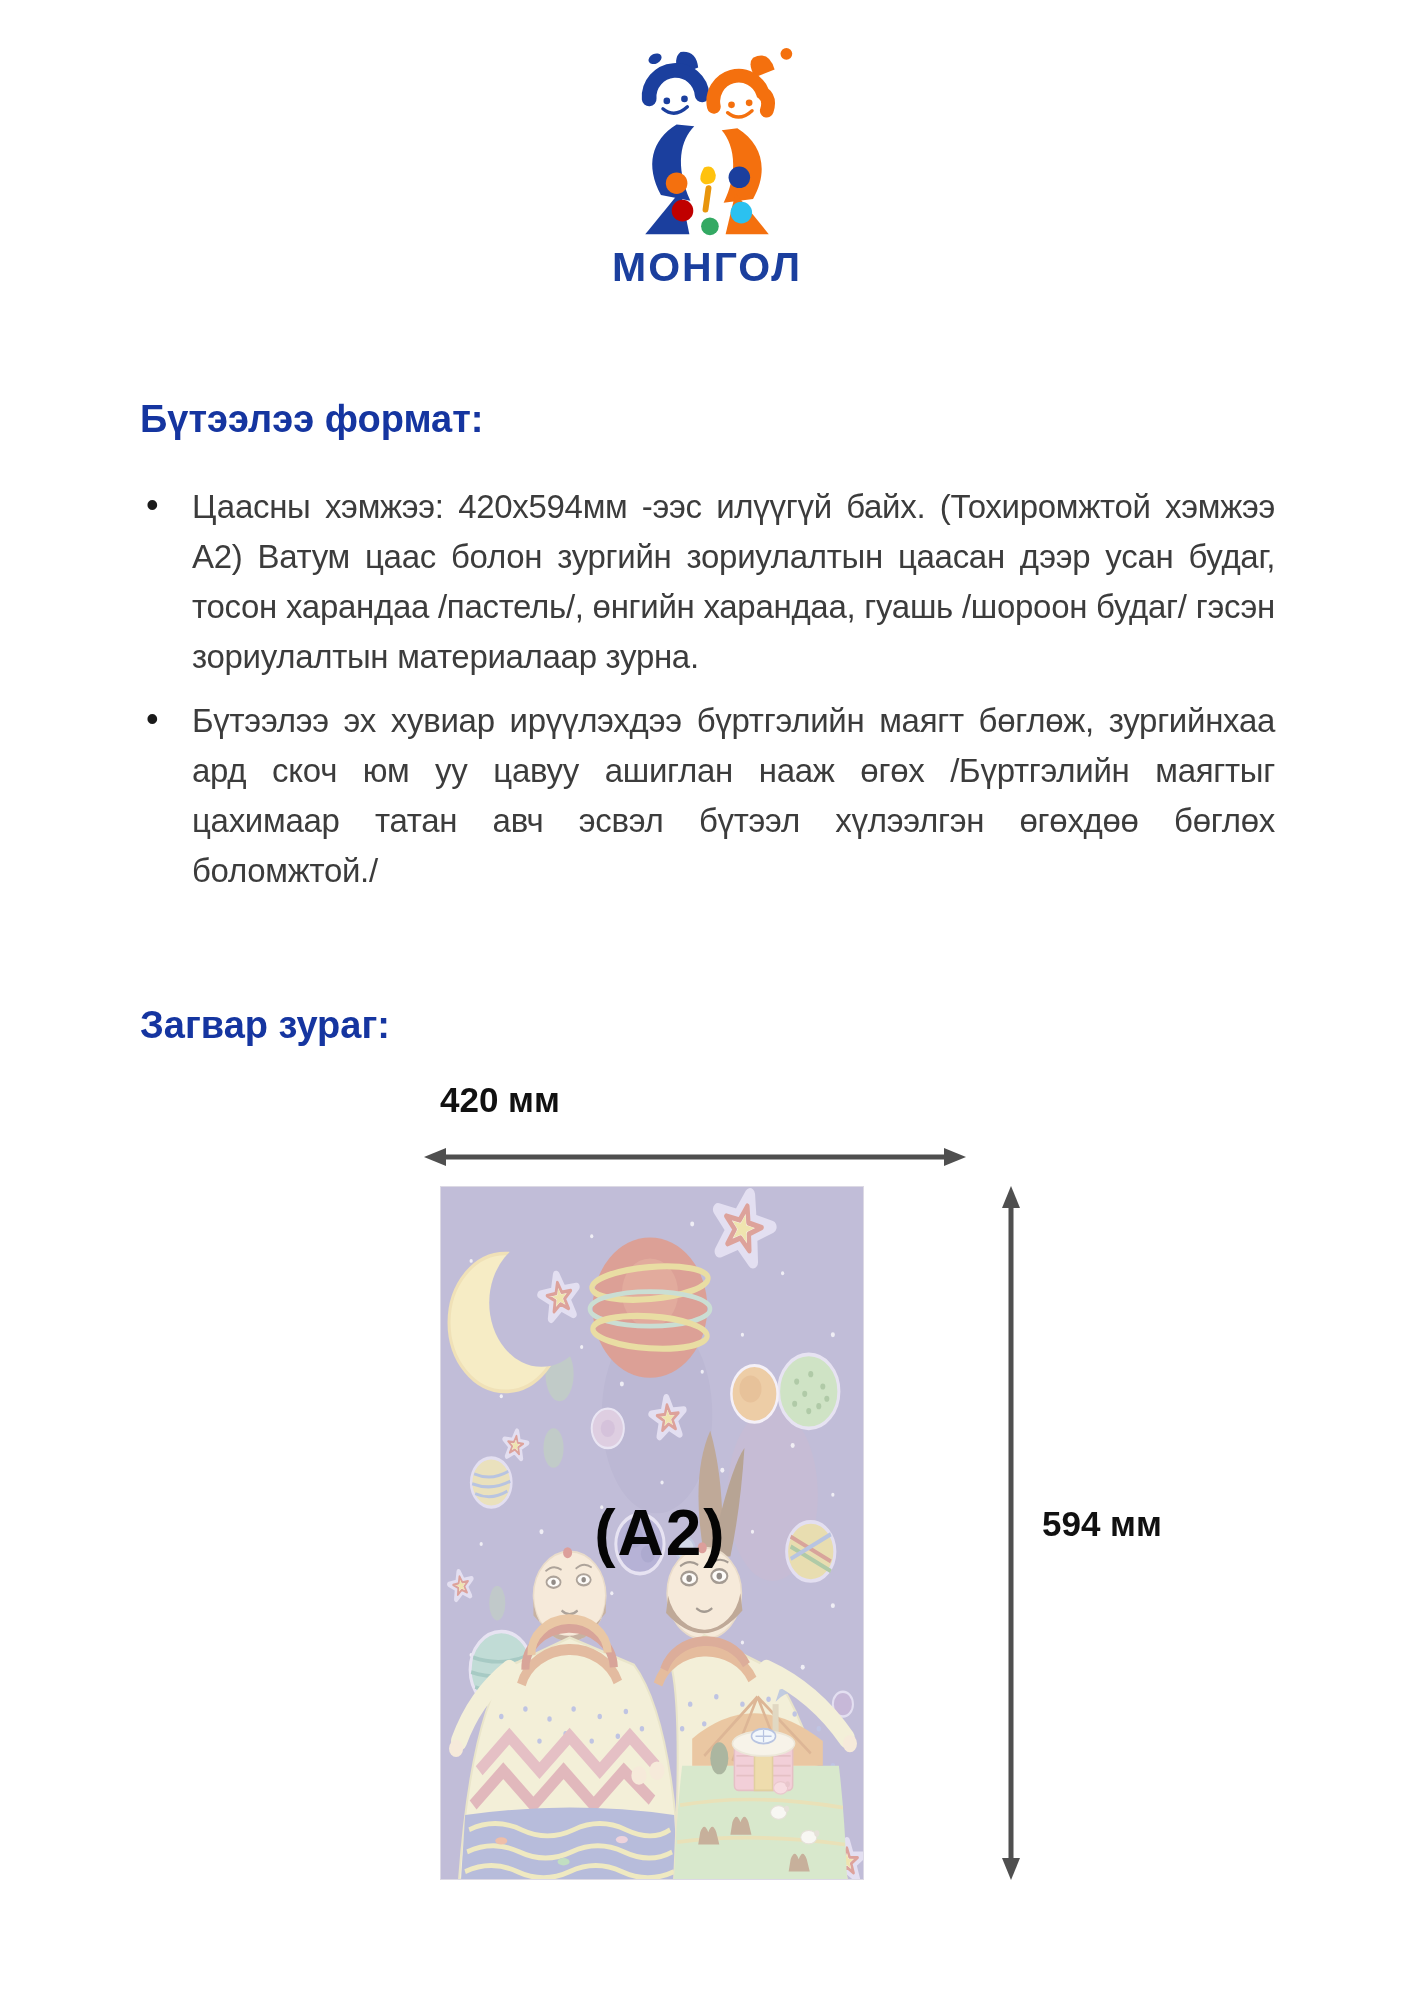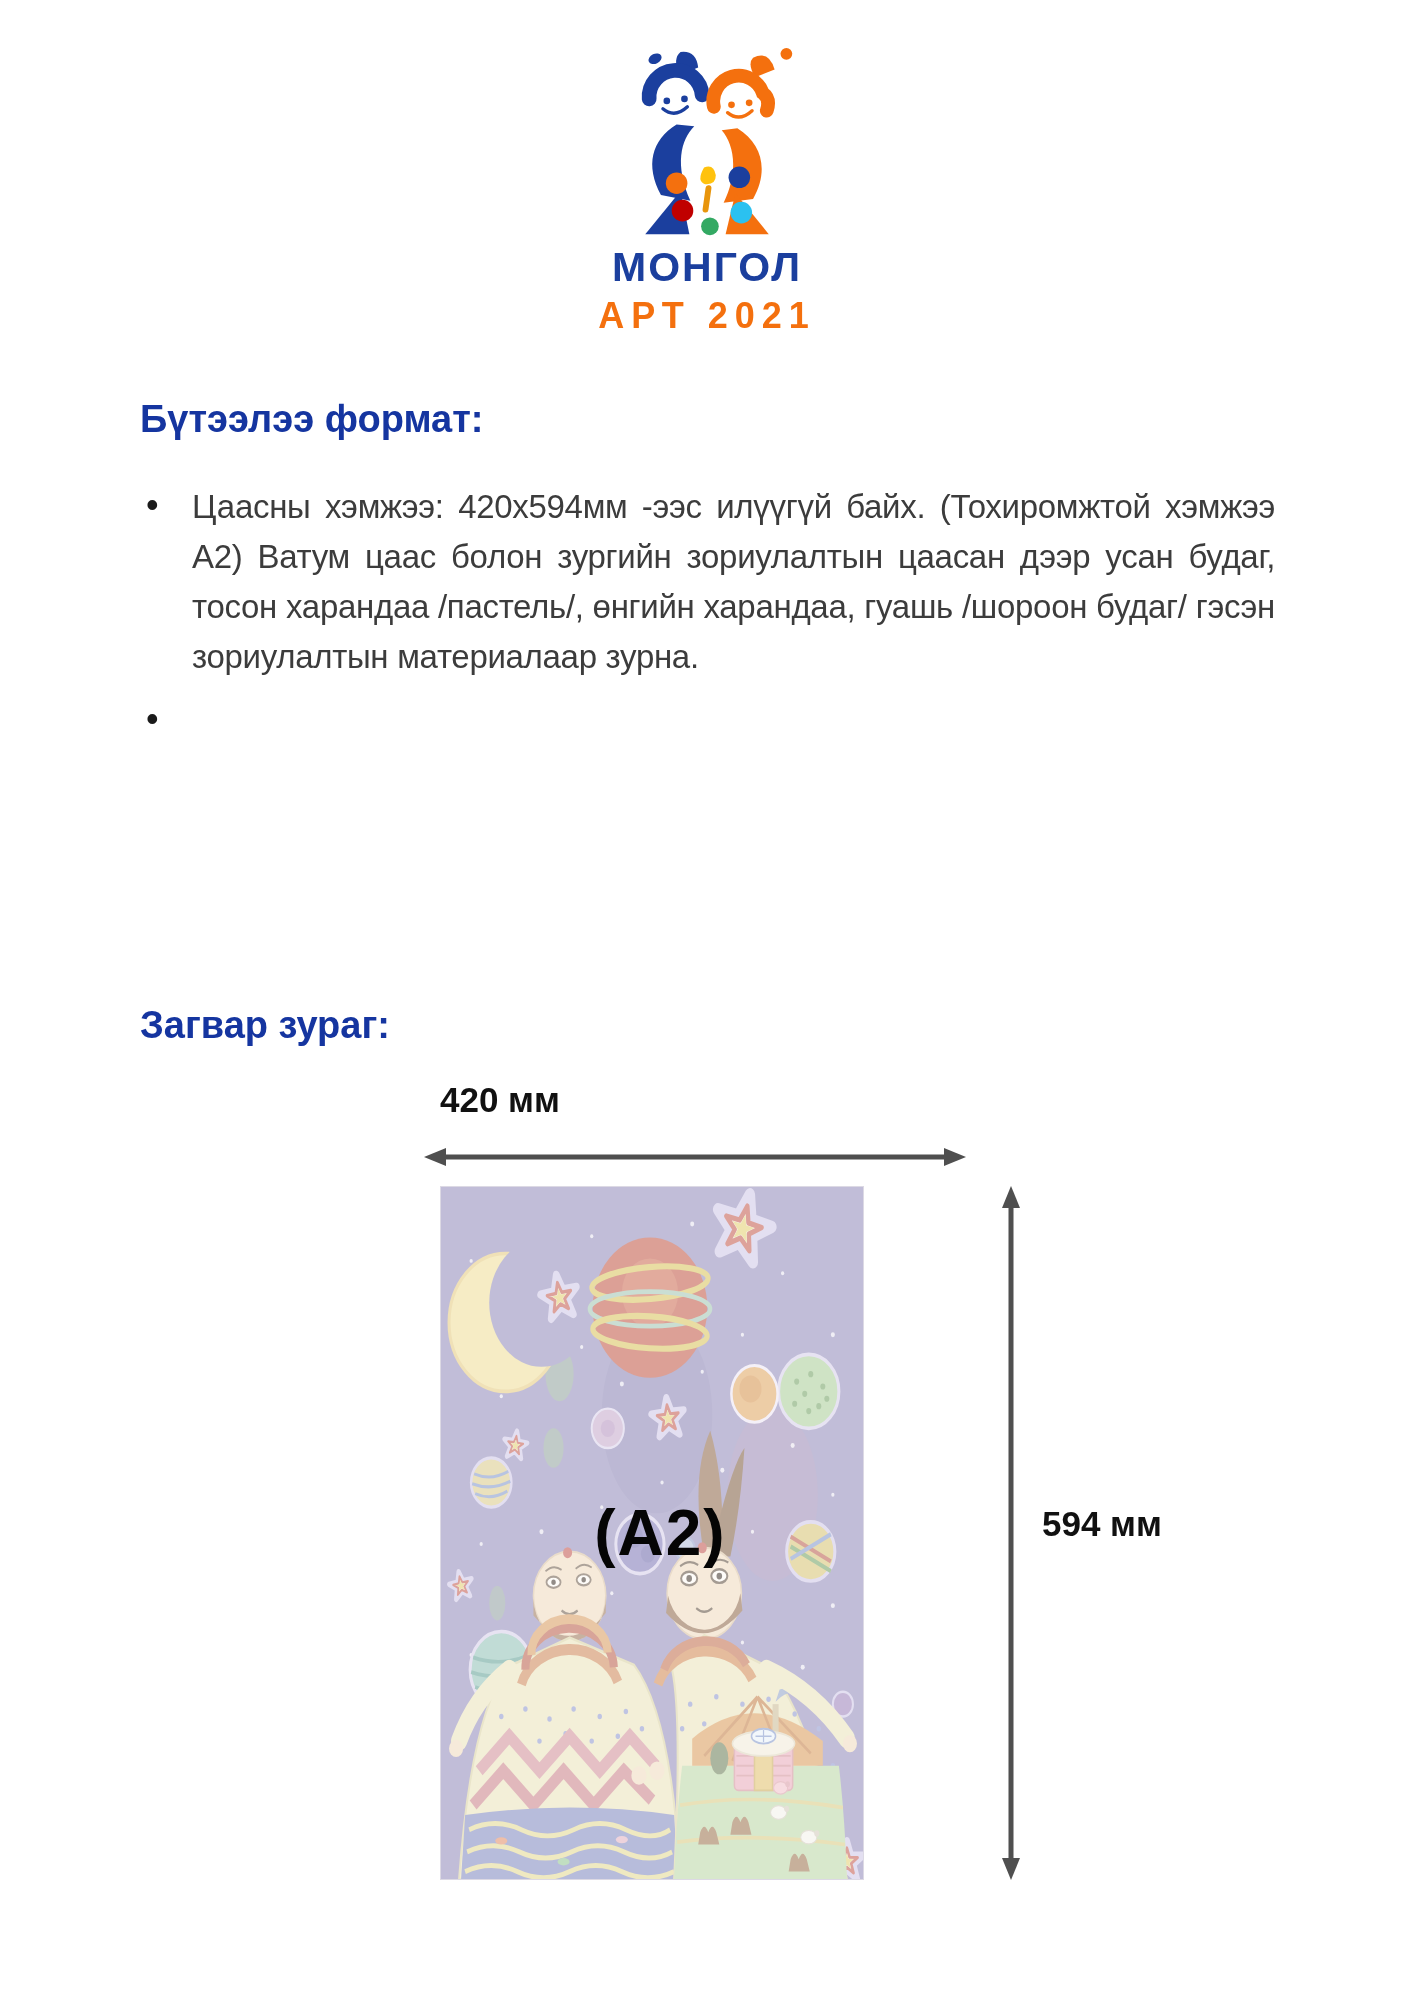--- a/index.html
+++ b/index.html
@@ -96,32 +96,32 @@
         <circle cx="84" cy="140" r="11" fill="#f4700e"></circle>
         <path d="M 112,124 q 10,-4 12,8 q 0,10 -11,9 q -9,-3 -1,-17 Z" fill="#ffc20e"></path>
         <rect x="112" y="142" width="6" height="28" rx="3" fill="#e8950c" transform="rotate(8 115 156)"></rect>
         <circle cx="148" cy="134" r="11" fill="#1b3f9e"></circle>
         <circle cx="90" cy="168" r="11" fill="#c00000"></circle>
         <circle cx="150" cy="170" r="11" fill="#2bc1f0"></circle>
         <circle cx="118" cy="184" r="9" fill="#33a963"></circle>
       </g>
     </svg>
     <div class="logo-line1">МОНГОЛ</div>
-    <div class="logo-line2">АРТ 2021</div>
   </div>
 
   <h2 class="section-heading h-format">Бүтээлээ формат:</h2>
 
   <ul class="bullets">
     <li>
       <span class="marker">•</span>
       <span>Цаасны хэмжээ: 420х594мм -ээс илүүгүй байх. (Тохиромжтой хэмжээ А2) Ватум цаас болон зургийн зориулалтын цаасан дээр усан будаг, тосон харандаа /пастель/, өнгийн харандаа, гуашь /шороон будаг/ гэсэн зориулалтын материалаар зурна.</span>
     </li>
     <li>
       <span class="marker">•</span>
+      <span>Бүтээлээ эх хувиар ирүүлэхдээ бүртгэлийн маягт бөглөж, зургийнхаа ард скоч юм уу цавуу ашиглан нааж өгөх /Бүртгэлийн маягтыг цахимаар татан авч эсвэл бүтээл хүлээлгэн өгөхдөө бөглөх боломжтой./</span>
     </li>
   </ul>
 
   <h2 class="section-heading h-sample">Загвар зураг:</h2>
 
   <div class="dim-width-label">420 мм</div>
 
   <svg class="h-arrow" width="542" height="26" viewBox="0 0 542 26">
     <line x1="16" y1="13" x2="526" y2="13" stroke="#4f4f4f" stroke-width="5"></line>
     <polygon points="0,13 22,4 22,22" fill="#4f4f4f"></polygon>

